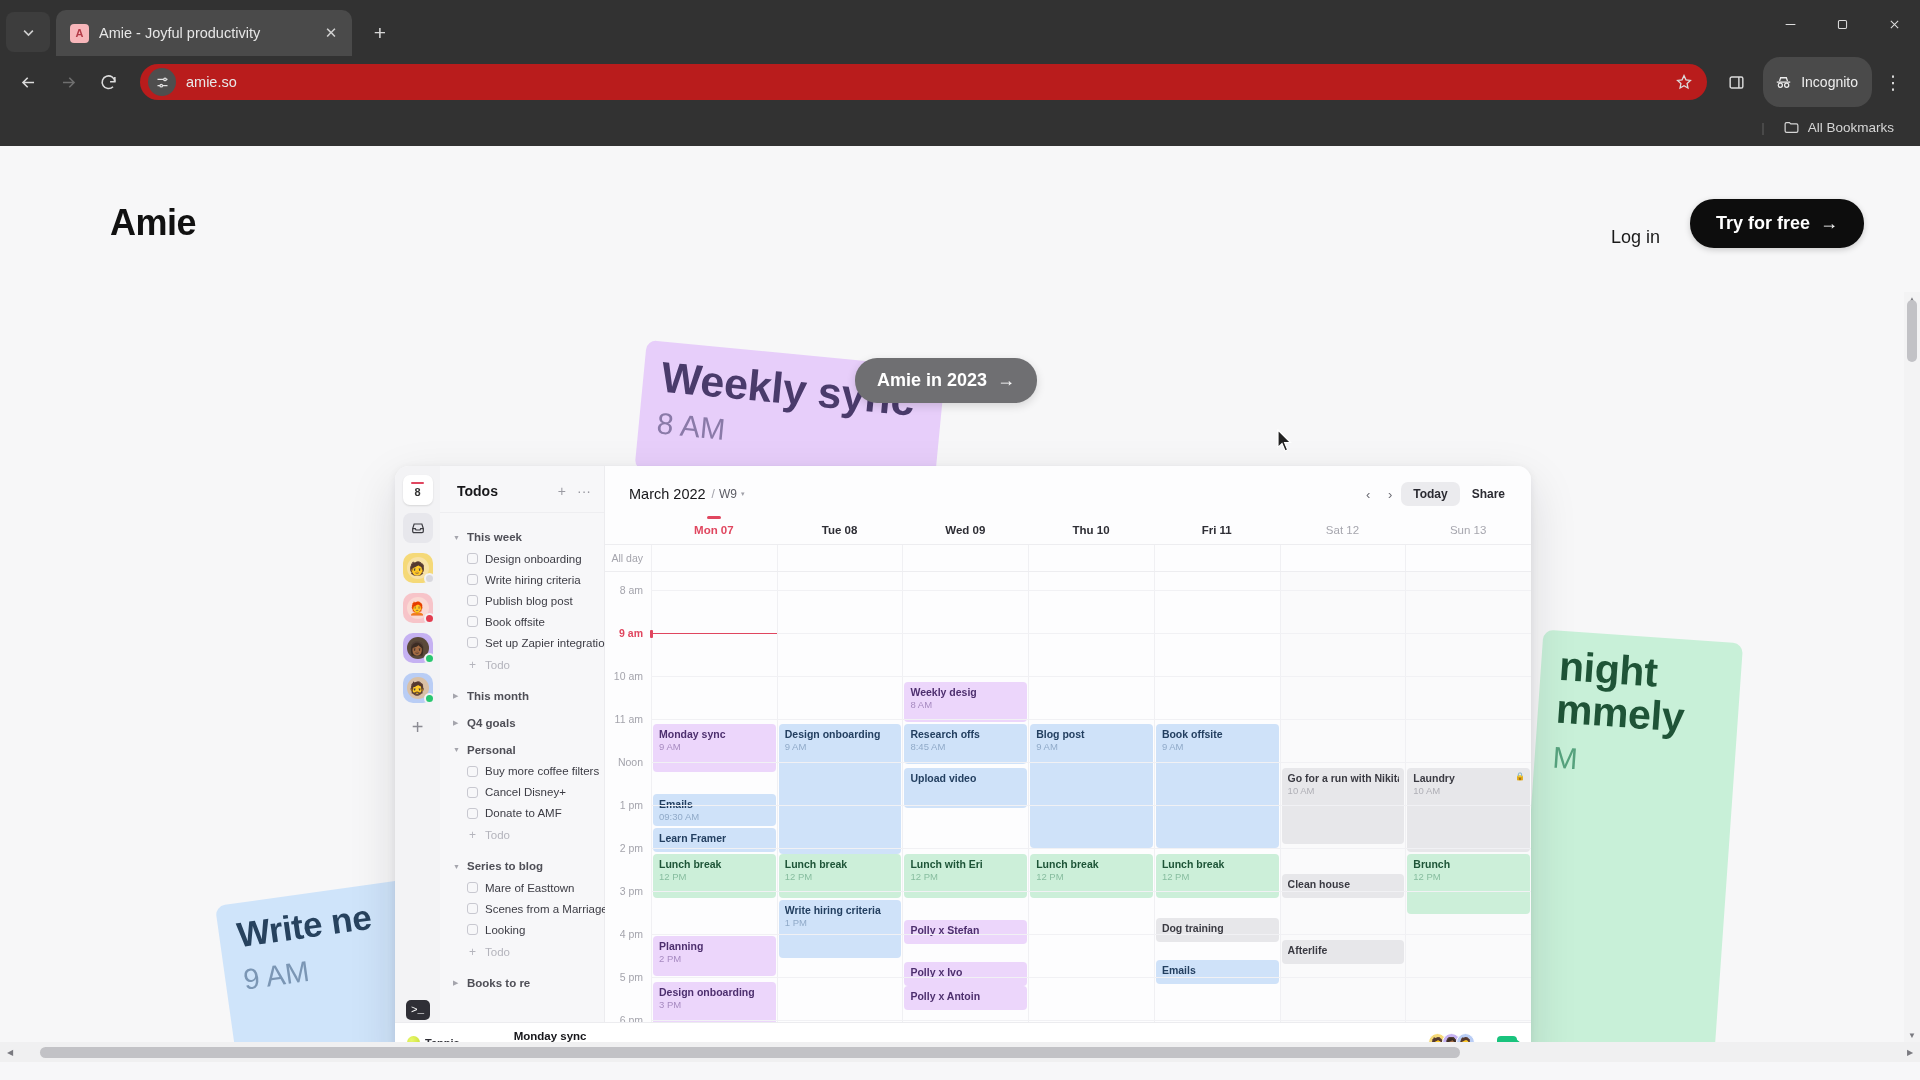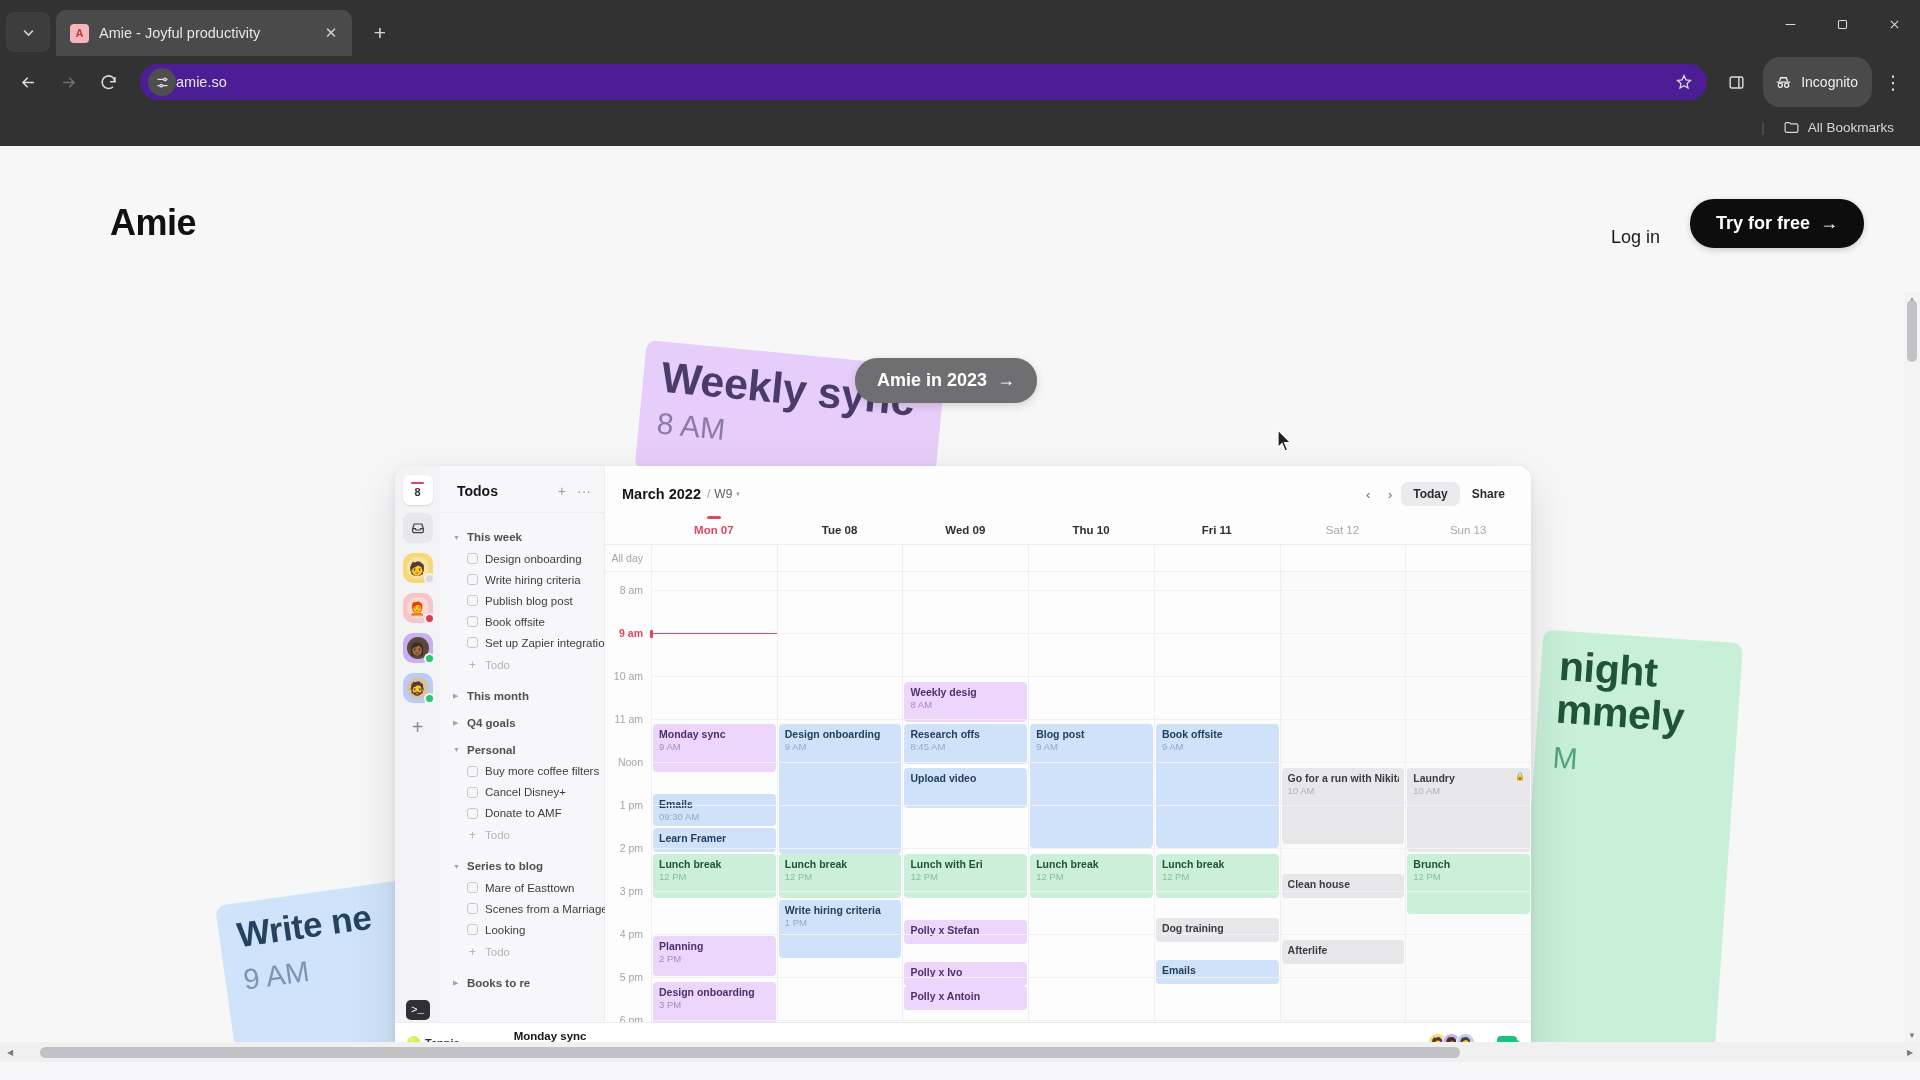--- a/index.html
+++ b/index.html
@@ -54,22 +54,22 @@
   .toolbar {
     height: 52px; background: #323232; display: flex; align-items: center;
     padding: 0 10px; gap: 4px;
   }
   .tbtn { width: 36px; height: 36px; border-radius: 50%; display: flex;
     align-items: center; justify-content: center; color: #dcdcdc; }
   .tbtn.disabled { color: #6f6f6f; }
   .tbtn svg { width: 19px; height: 19px; }
   .omnibox {
     flex: 1 1 auto; height: 36px; margin-left: 10px; margin-right: 6px;
-    background: #4c1d95; border-radius: 18px; display: flex; align-items: center;
-    padding: 0 8px 0 8px; gap: 0;
+    background: #b91c1c; border-radius: 18px; display: flex; align-items: center;
+    padding: 0 8px 0 8px; gap: 10px;
   }
   .omni-icon { width: 28px; height: 28px; border-radius: 50%; background: #4e4e4e;
     display: flex; align-items: center; justify-content: center; color: #e3e3e3; }
   .omni-icon svg { width: 15px; height: 15px; }
   .omni-url { flex: 1 1 auto; font-size: 14.5px; color: #e8e8e8; }
   .omni-star { width: 30px; height: 30px; display: flex; align-items: center;
     justify-content: center; color: #dcdcdc; }
   .omni-star svg { width: 18px; height: 18px; }
   .side-panel-btn { width: 38px; height: 36px; display: flex; align-items: center;
     justify-content: center; color: #dcdcdc; }
@@ -207,21 +207,21 @@
   .todo-row { display: flex; align-items: center; gap: 7px; padding: 4.5px 0 4.5px 14px; }
   .cbx { width: 11px; height: 11px; border: 1.4px solid #c8c8d0; border-radius: 3px; flex: 0 0 auto; }
   .todo-label { font-size: 11.5px; color: #3c3c44; white-space: nowrap; }
   .todo-add { display: flex; align-items: center; gap: 7px; padding: 4.5px 0 8px 14px; }
   .todo-add .plus { font-size: 12px; color: #b4b4bc; width: 11px; text-align: center; }
   .todo-add .lbl { font-size: 11.5px; color: #b4b4bc; }
 
   
   #cal { flex: 1 1 auto; display: flex; flex-direction: column; background: #fdfdfe; min-width: 0; }
   .cal-top { display: flex; align-items: center; padding: 16px 14px 0 17px; }
-  .cal-month { font-size: 14.5px; font-weight: 700; color: #17171a; }
+  .cal-month { font-size: 14.5px; font-weight: 400; color: #17171a; margin-left: 7px; }
   .cal-w { font-size: 12px; color: #a0a0a8; margin-left: 6px; }
   .cal-wsel { font-size: 12px; color: #5c5c64; margin-left: 4px; }
   .cal-caret { font-size: 7px; color: #a0a0a8; margin-left: 4px; }
   .cal-top-spacer { flex: 1 1 auto; }
   .navbtn { width: 22px; height: 22px; display: flex; align-items: center;
     justify-content: center; color: #6b6b73; font-size: 13px; }
   .pillbtn { font-size: 12px; font-weight: 600; color: #2b2b32;
     padding: 5px 12px; border-radius: 7px; }
   .pillbtn.active { background: #ebebee; }
 

